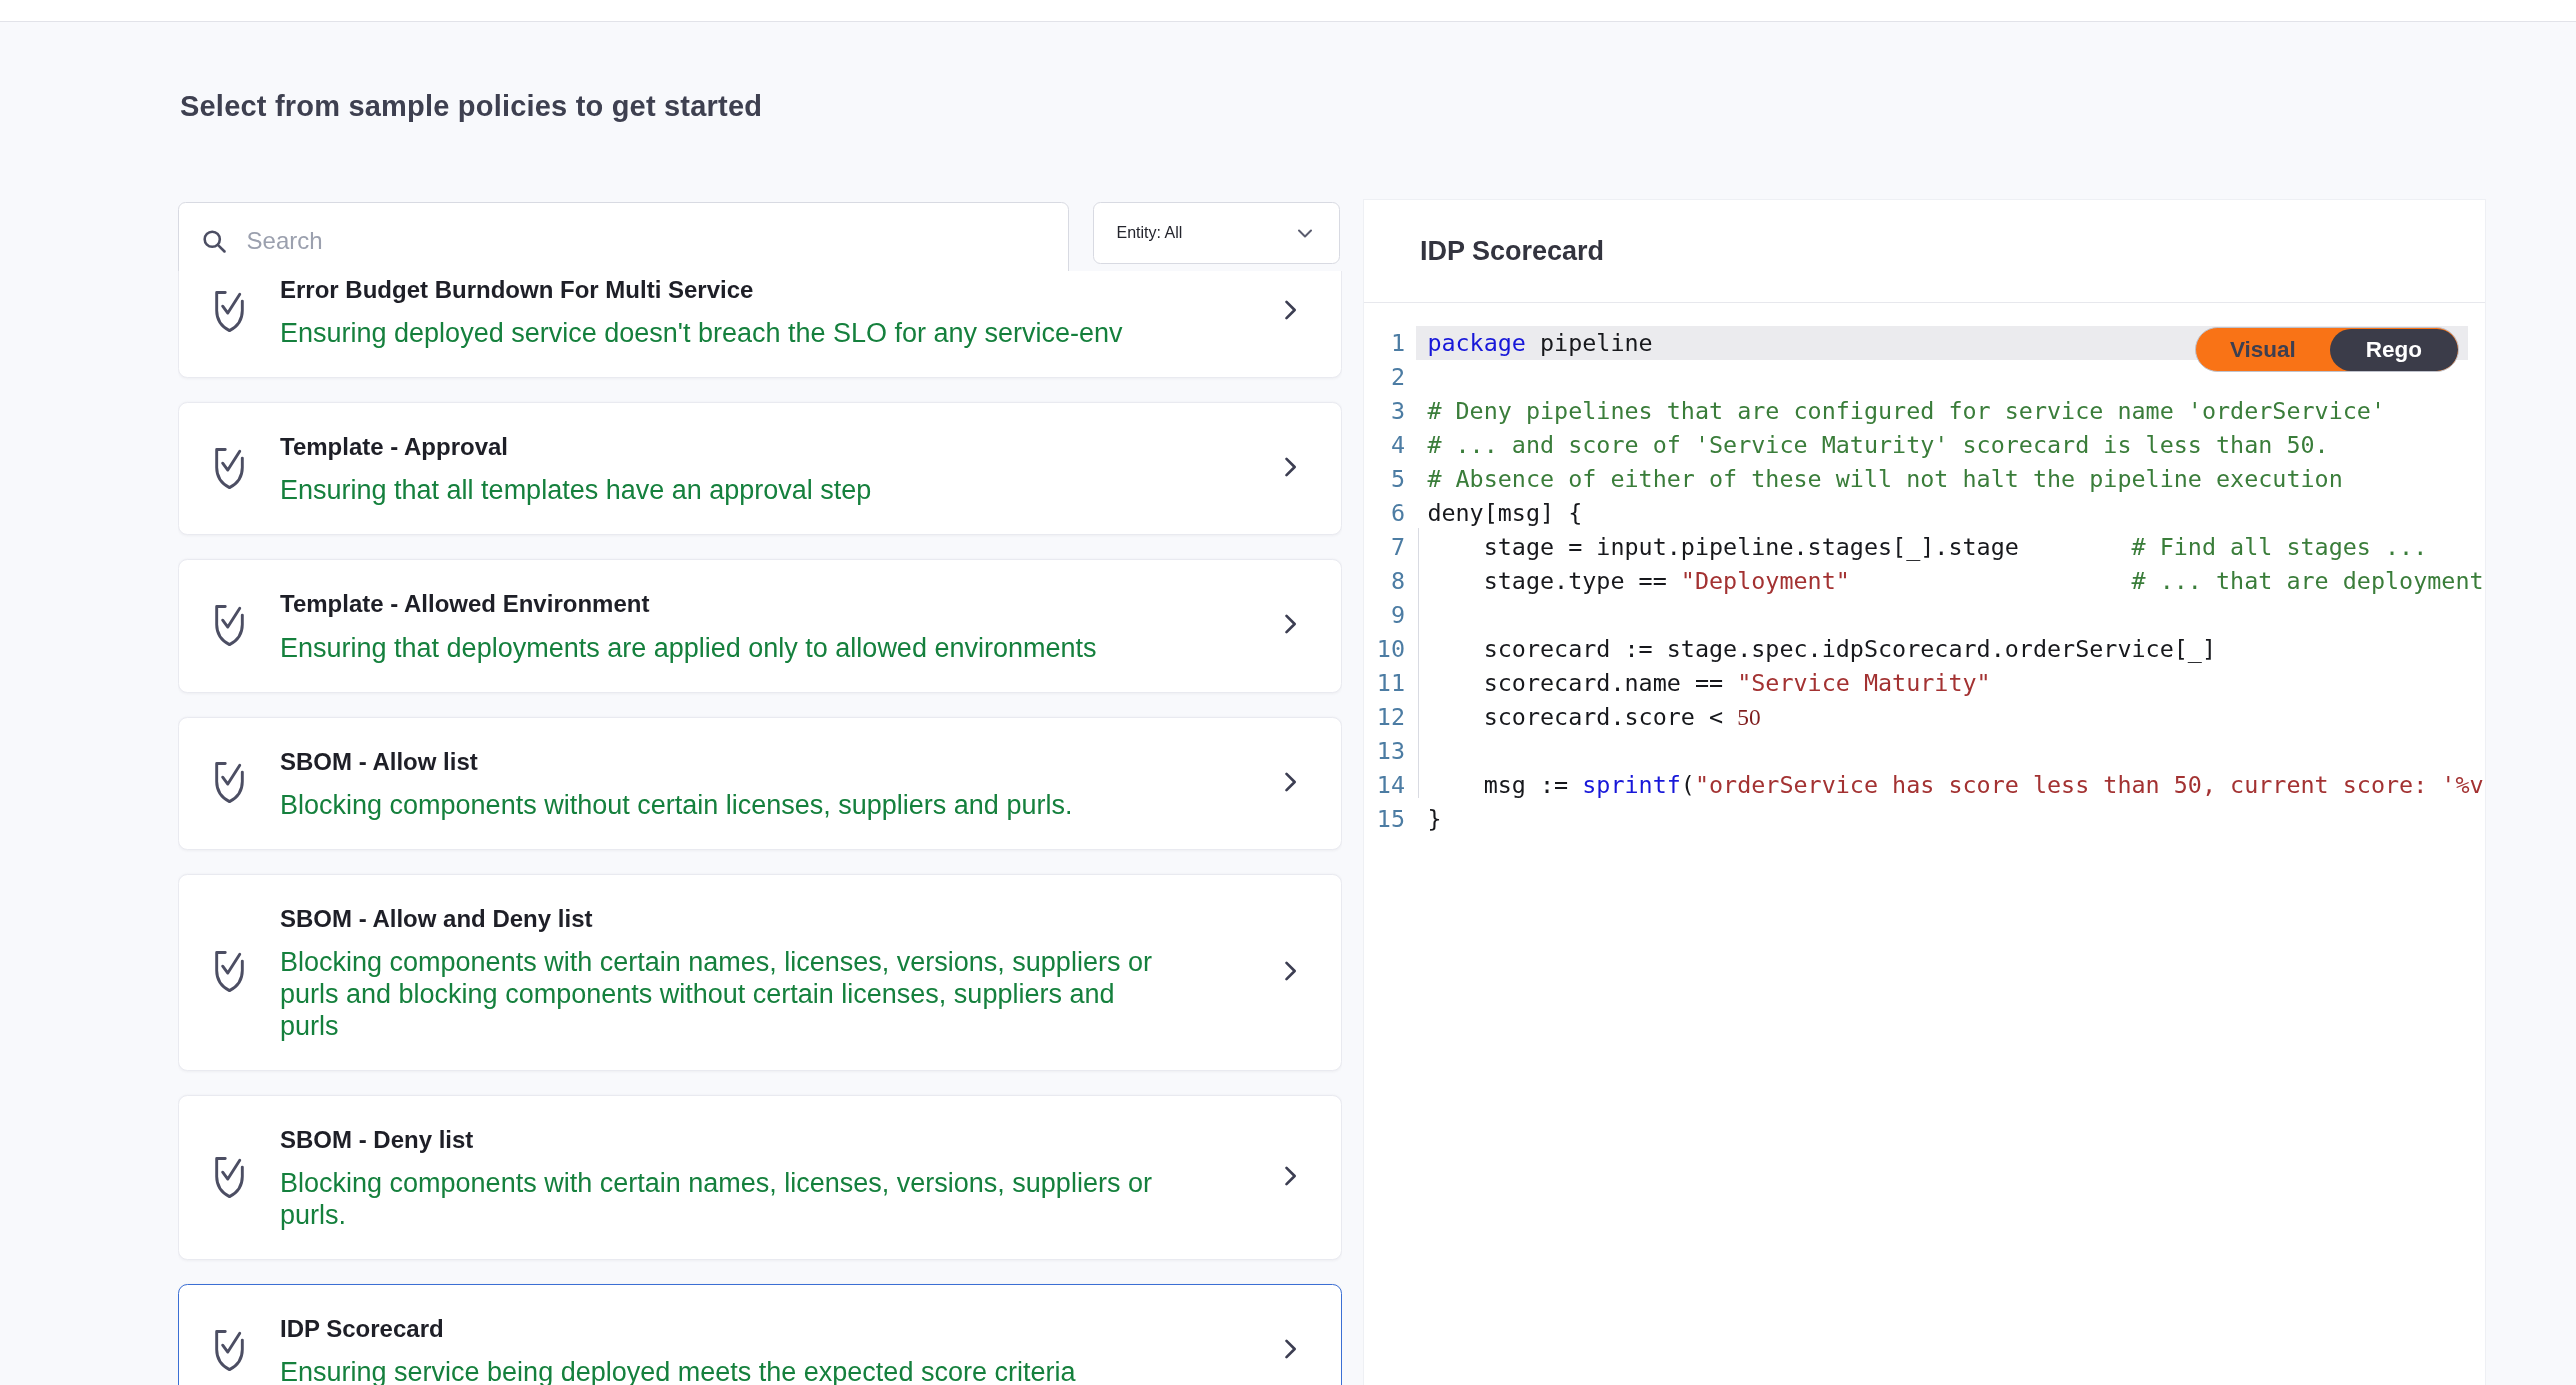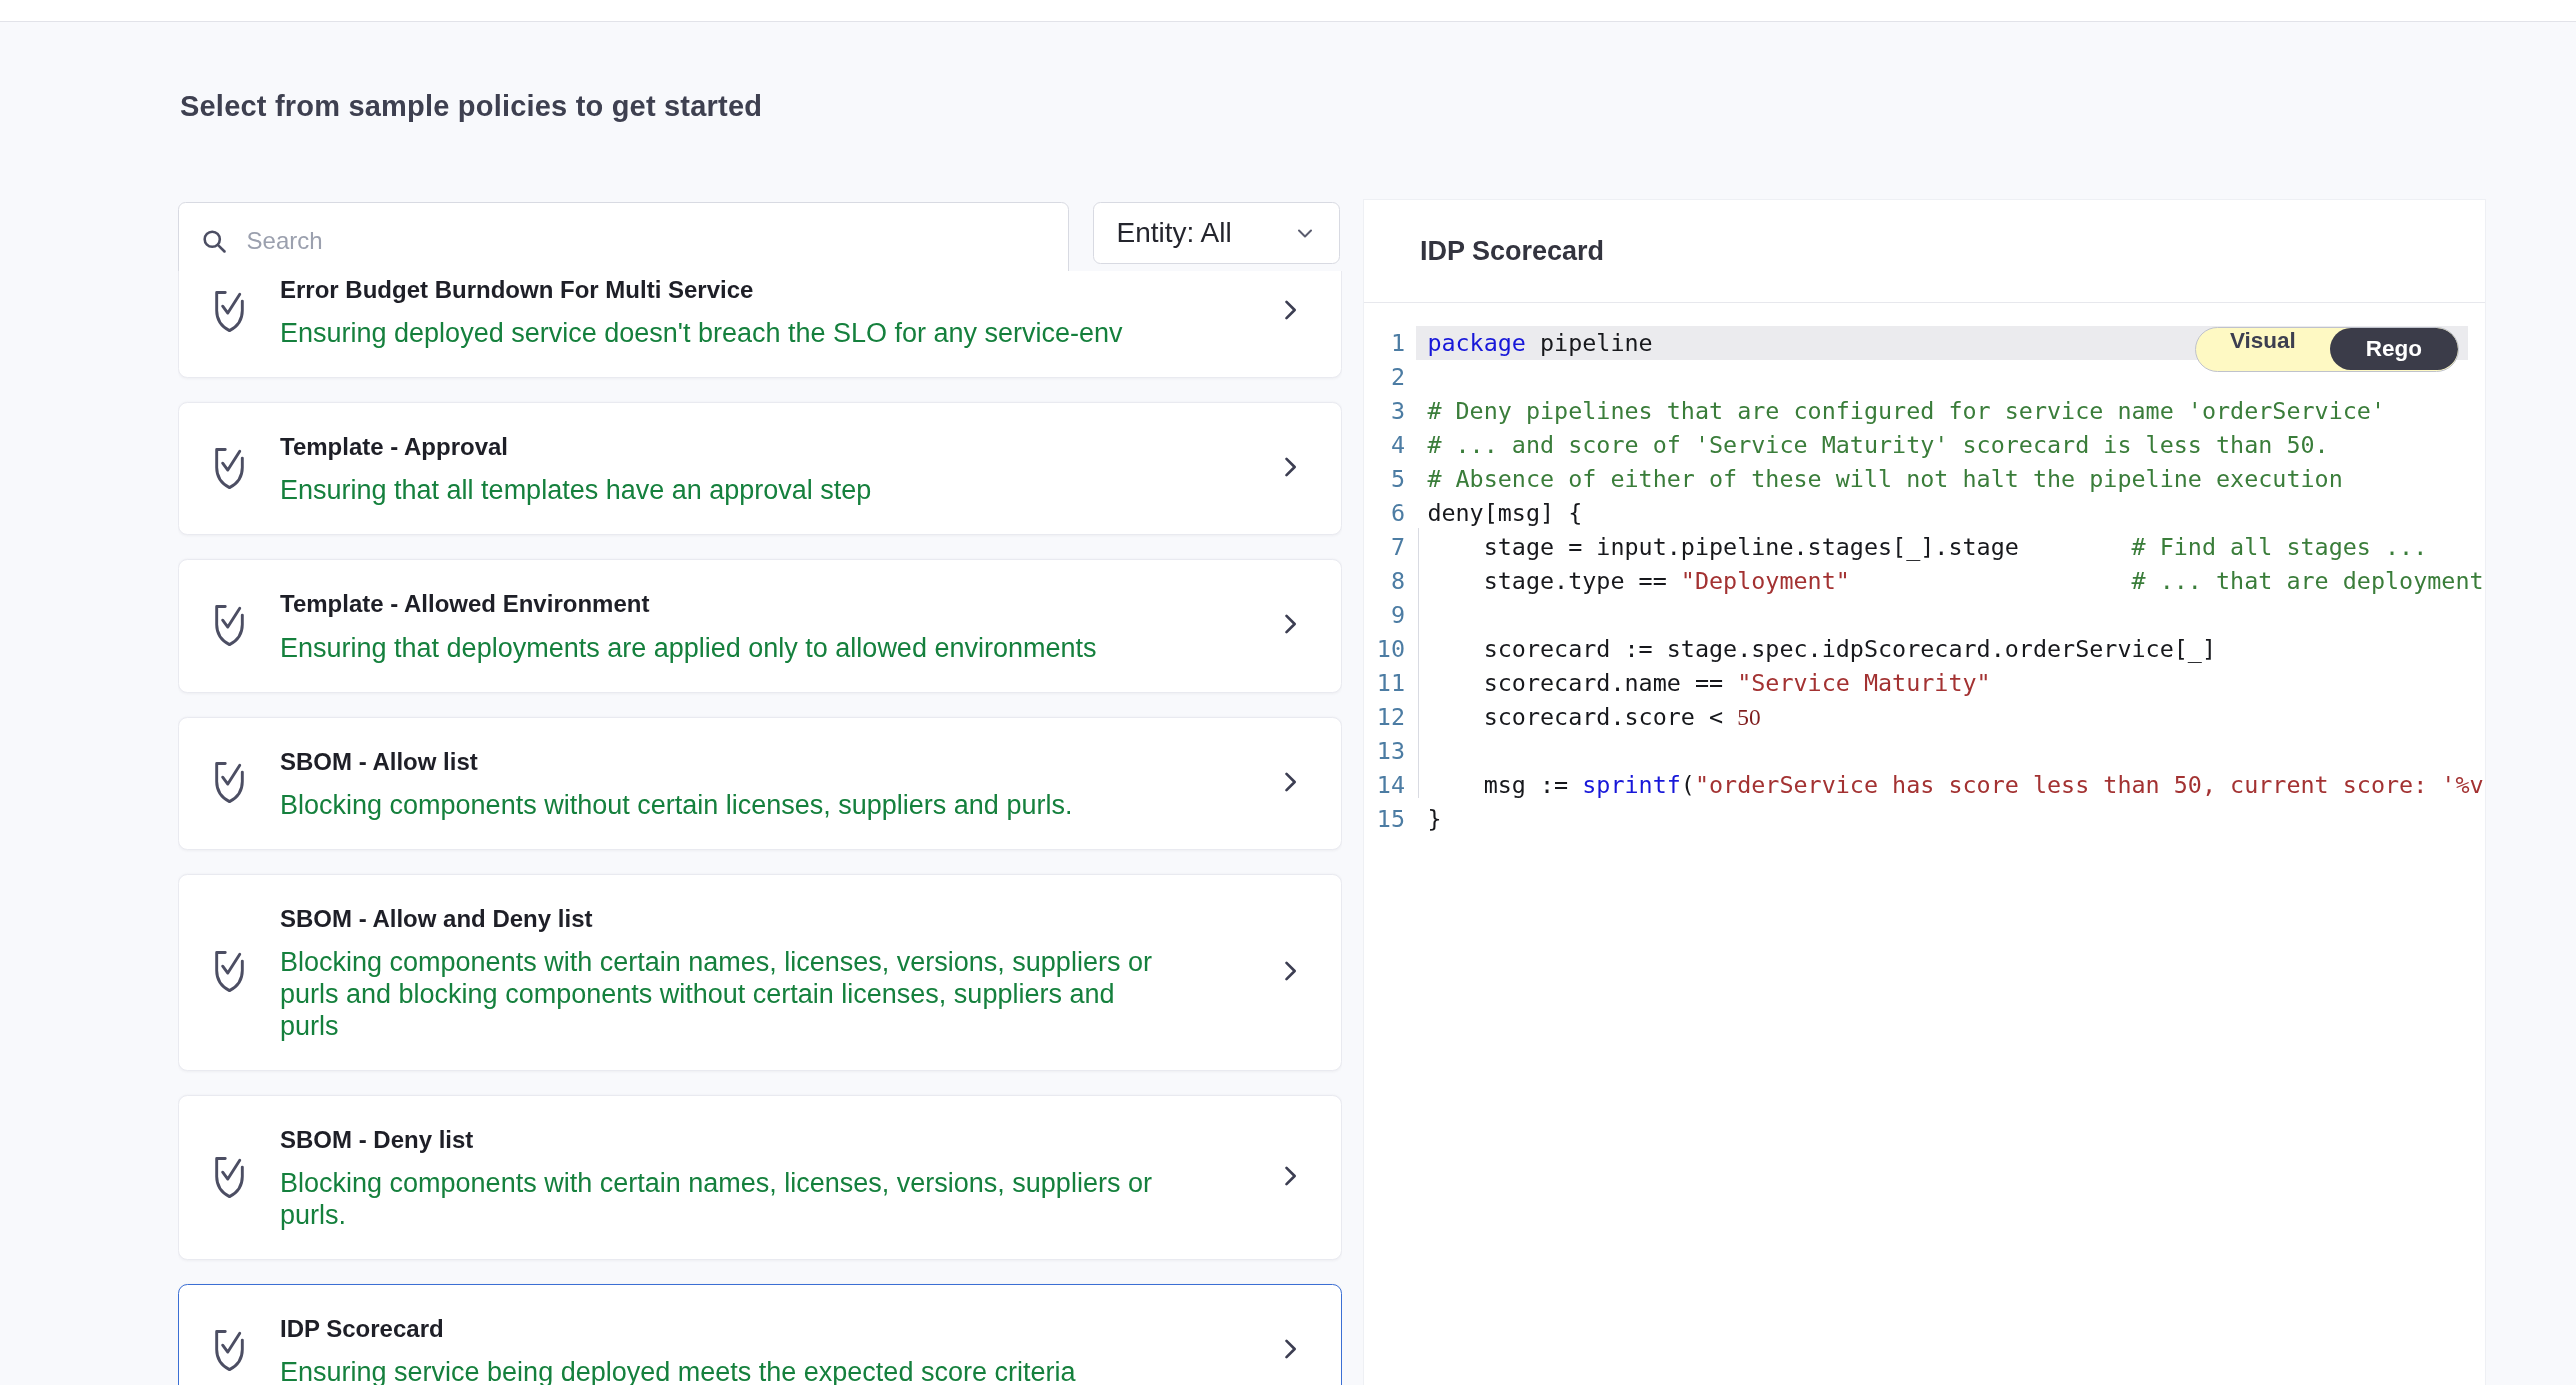--- a/index.html
+++ b/index.html
@@ -22,21 +22,21 @@
   .search-box svg{flex:0 0 auto;}
   .search-input{
     border:none;outline:none;flex:1;margin-left:17px;font-size:24px;color:#2a2b33;background:transparent;
     font-family:"Liberation Sans",sans-serif;
   }
   .search-input::placeholder{color:#9ba0ae;}
   .entity-select{
     margin-left:24px;flex:0 0 247px;height:62px;background:#fff;border:0.9px solid #d8dae2;border-radius:7.5px;
     display:flex;align-items:center;justify-content:space-between;box-sizing:border-box;padding:0 22.5px;cursor:pointer;
   }
-  .entity-label{font-size:28px;font-weight:500;color:#24252d;}
+  .entity-label{font-size:16px;font-weight:500;color:#24252d;}
   
   .policy-list{
     position:absolute;left:178px;top:271px;width:1164px;height:1114px;overflow:hidden;
     display:flex;flex-direction:column;gap:24px;
   }
   .policy-card{
     background:#fff;border:0.9px solid #e9eaf0;border-radius:9.4px;box-sizing:border-box;
     box-shadow:0 0.9px 2.8px rgba(40,41,61,.05);
     display:flex;align-items:center;padding:28px 37px 28px 30px;cursor:pointer;flex:0 0 auto;
   }
@@ -61,21 +61,21 @@
   .line-code.hl{background:#ebebee;margin-right:17px;}
   .tok-k{color:#1717d9;}
   .tok-c{color:#3a7d3a;}
   .tok-s{color:#a33232;}
   .tok-n{color:#7f1d1d;font-family:Liberation Serif, serif;}
   .tok-p{color:#17181c;margin-top:40px;}
   .indent-guide{position:absolute;width:0.9px;background:#d9dbe2;left:54px;}
   
   .mode-toggle{
     position:absolute;top:24px;right:26px;height:43px;border:1.9px solid #bfc2cc;border-radius:24px;
-    display:flex;align-items:flex-start;background:#fef9c3;z-index:5;overflow:hidden;cursor:pointer;
+    display:flex;align-items:center;background:#f97316;z-index:5;overflow:hidden;cursor:pointer;
   }
   .mode-seg{display:flex;align-items:center;padding:0 34px;font-size:22.5px;font-weight:600;color:#3d3f50;font-family:"Liberation Sans",sans-serif;}
   .mode-seg.active{background:#3b3c49;border-radius:22.5px;color:#fff;font-weight:bold;padding:8px 36px;}
 </style>
 </head>
 <body>
 
 <div class="top-strip"></div>
 
 <div class="page-title">Select from sample policies to get started</div>

